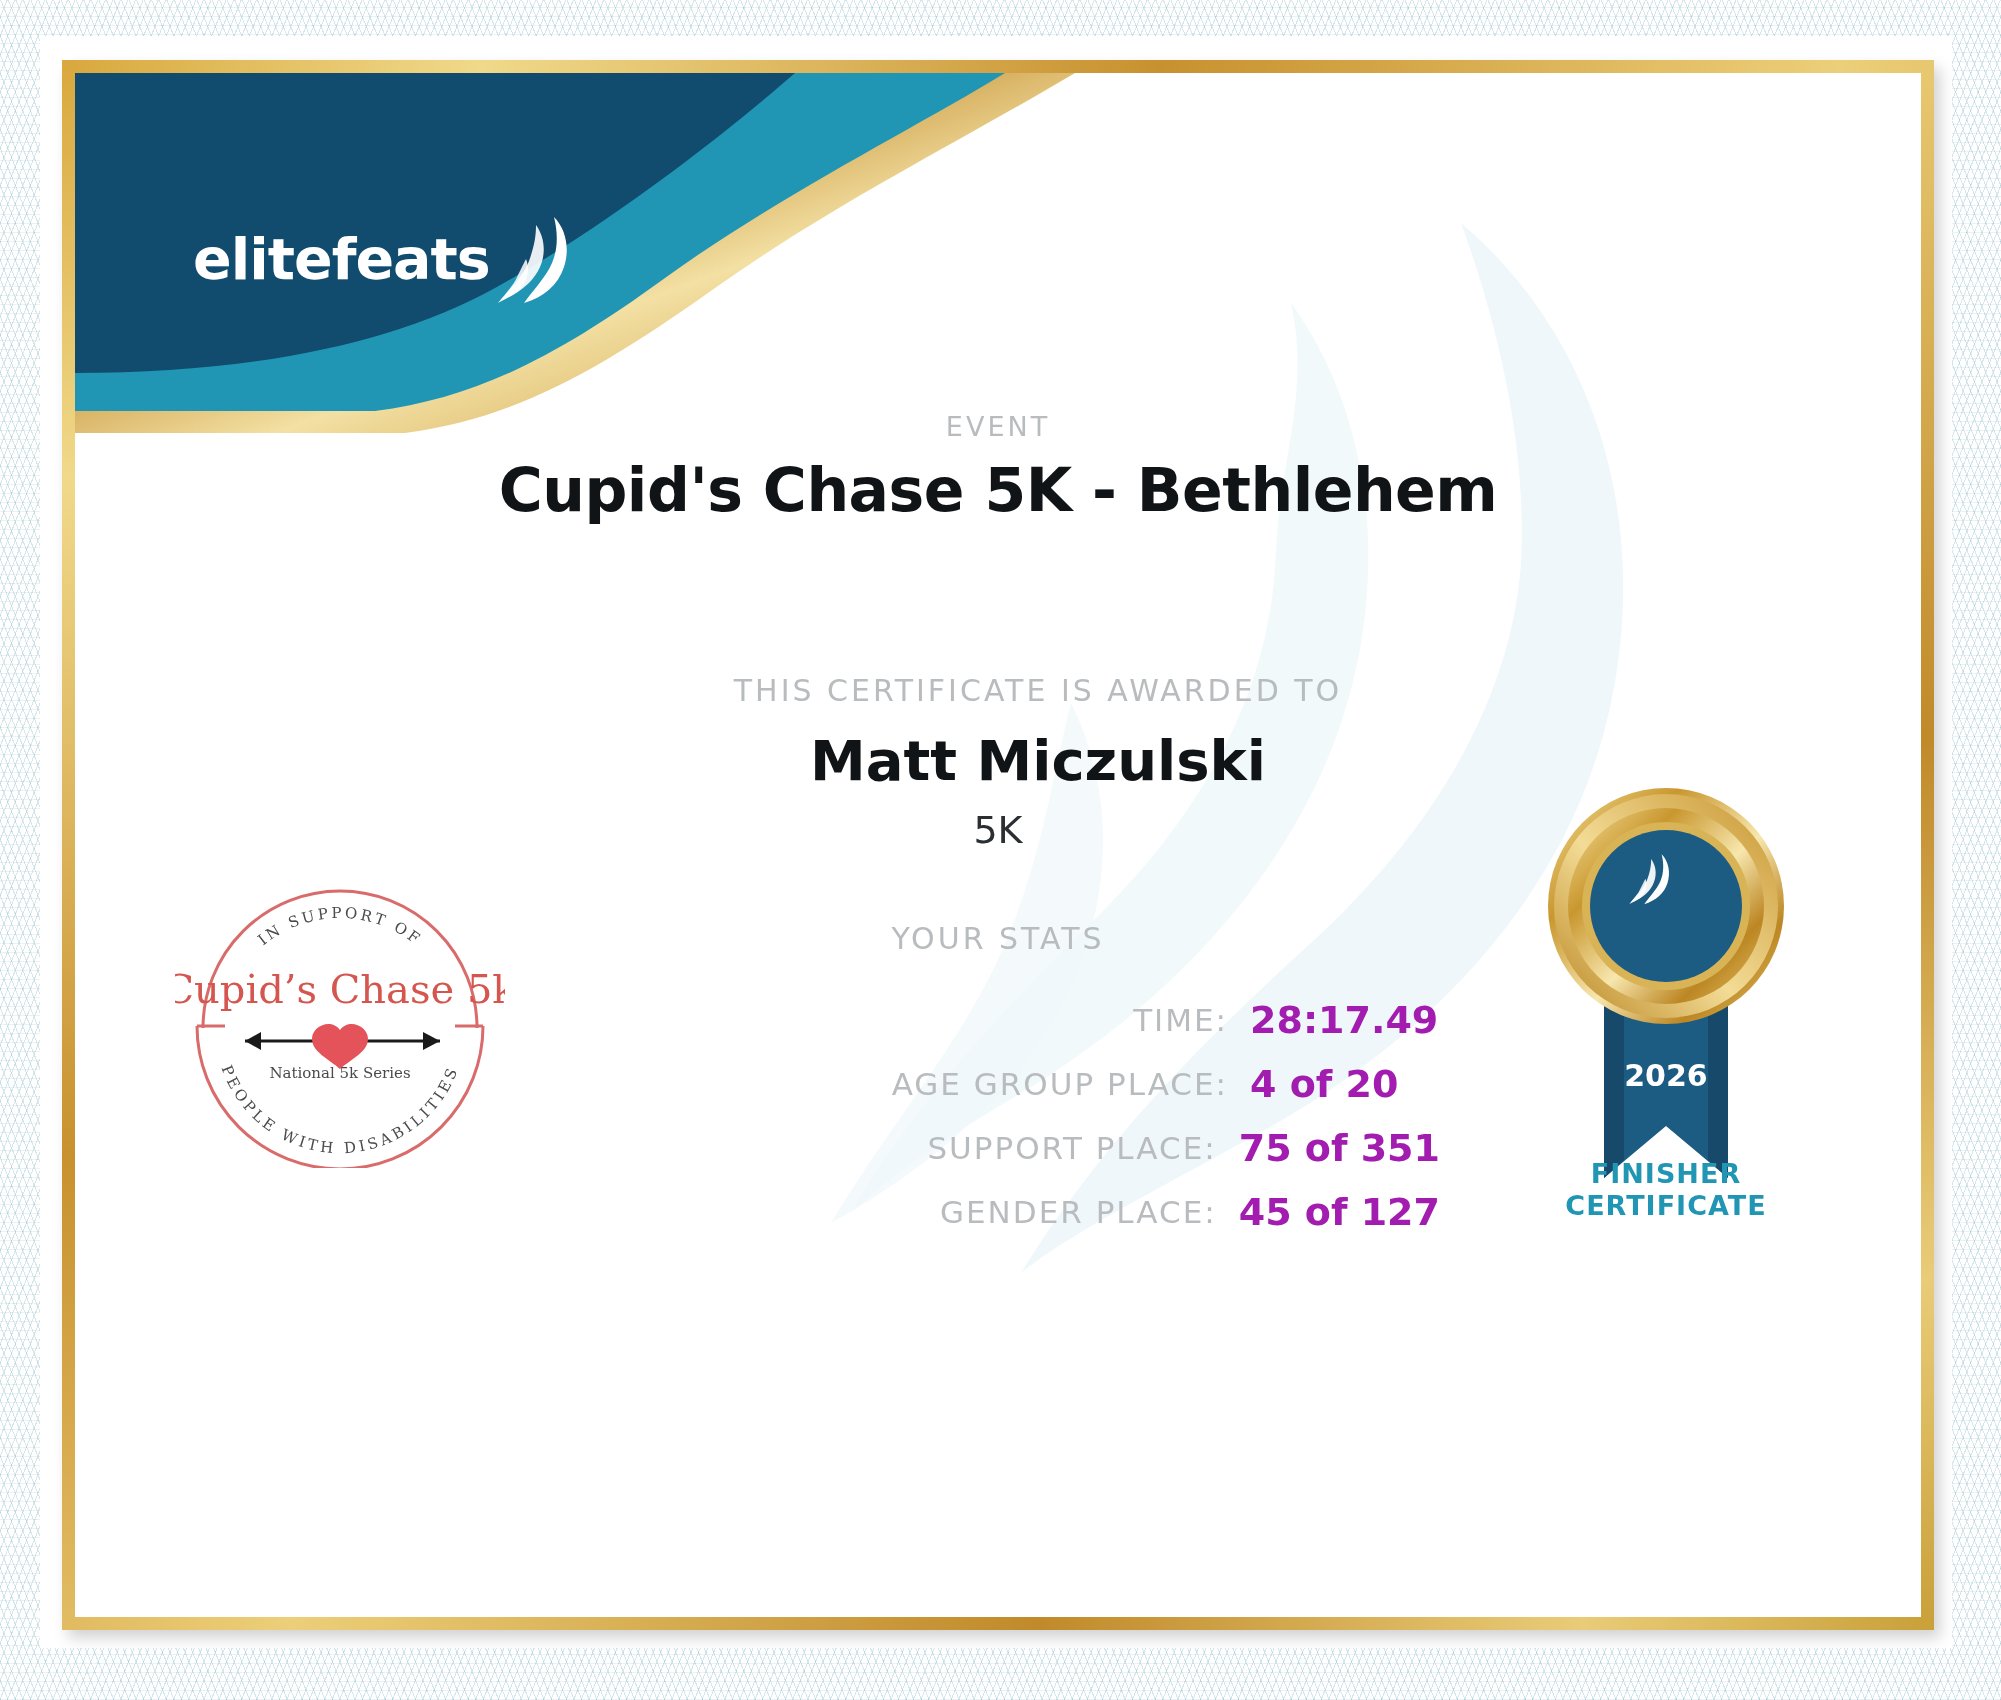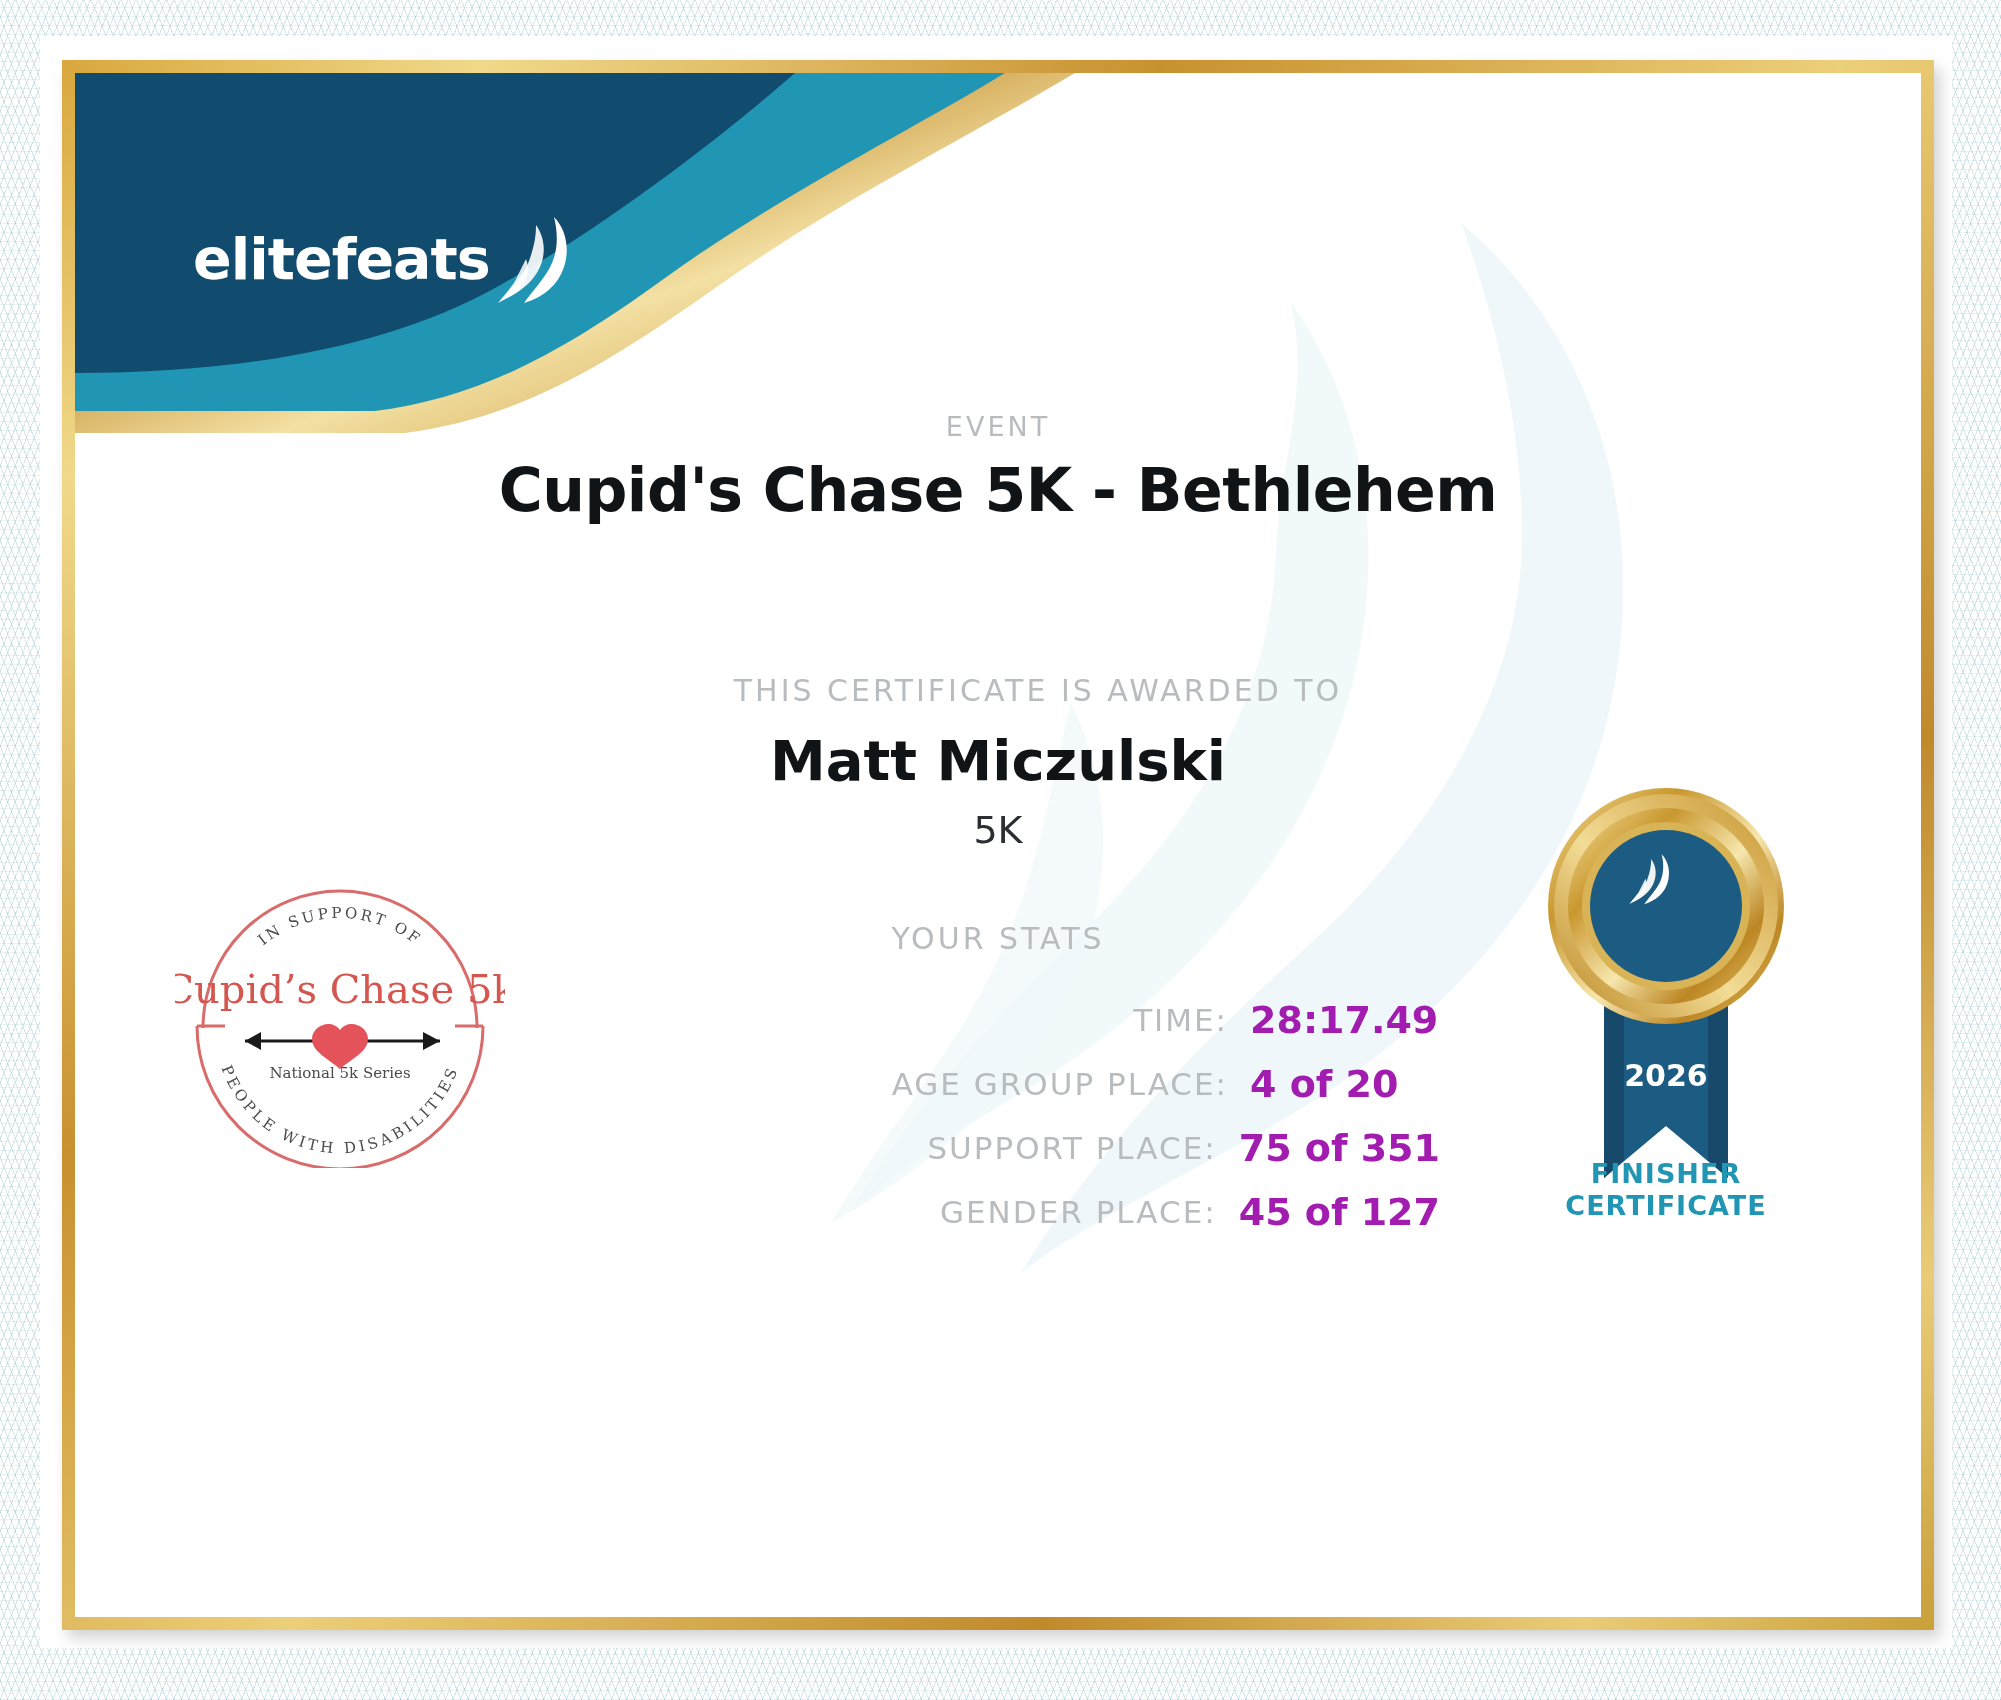--- a/index.html
+++ b/index.html
@@ -125,20 +125,21 @@
   }
   .awarded-label { top: 600px; font-size: 30px; padding-left: 40px; }
   .recipient {
     position: absolute;
     top: 655px;
     width: 100%;
     text-align: center;
     font-size: 56px;
     font-weight: bold;
     color: #111417;
+    padding-left: 40px;
   }
   .distance {
     position: absolute;
     top: 735px;
     width: 100%;
     text-align: center;
     font-size: 38px;
     color: #2b2f33;
     font-weight: normal;
   }

